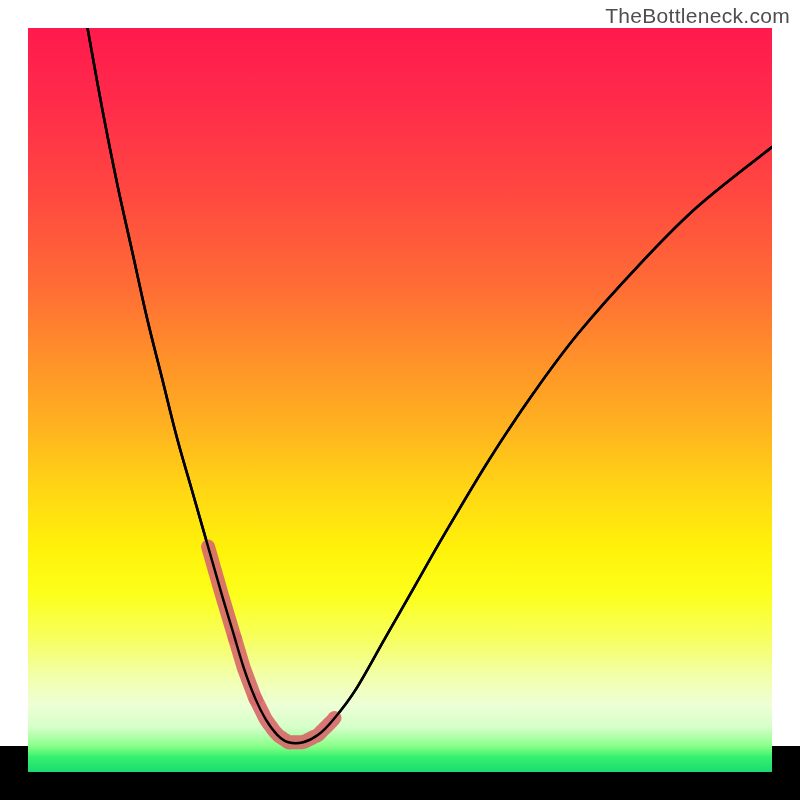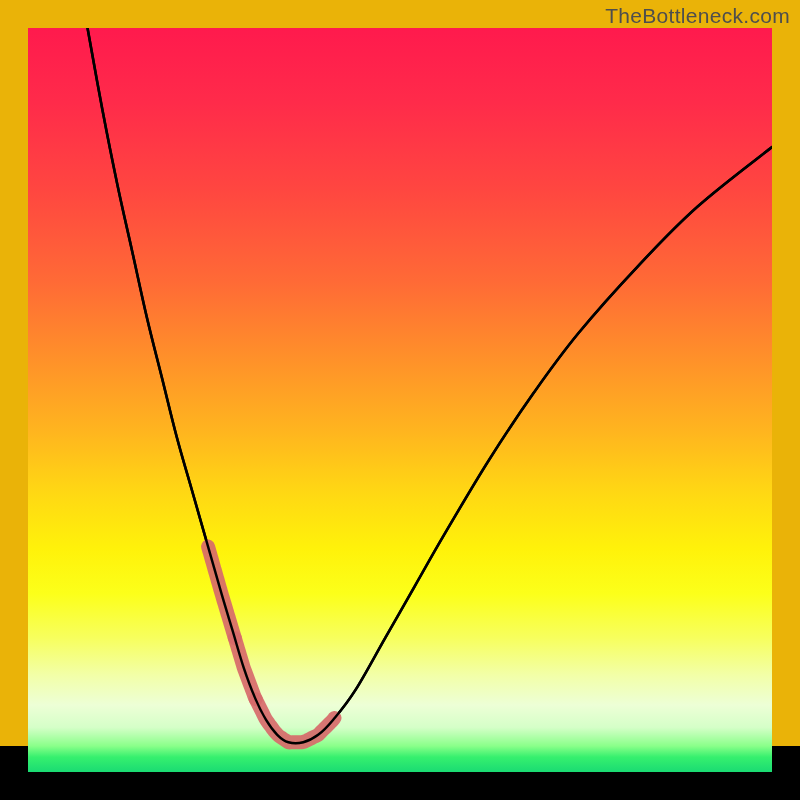--- a/index.html
+++ b/index.html
@@ -7,21 +7,21 @@
     padding: 0;
     width: 800px;
     height: 800px;
     overflow: hidden;
     background: #000;
     font-family: Arial, Helvetica, sans-serif;
   }
   .outer {
     width: 800px;
     height: 746px;
-    background: #eab308;
+    background: #ffffff;
     position: relative;
   }
   .watermark {
     position: absolute;
     top: 4px;
     right: 10px;
     color: #4e4e4e;
     font-size: 21px;
     font-weight: 500;
     letter-spacing: 0.3px;

